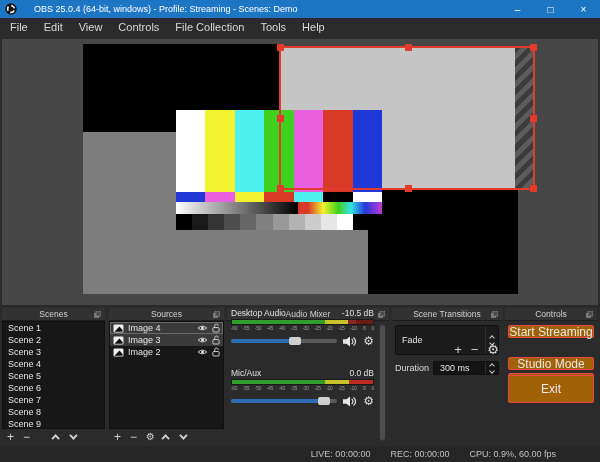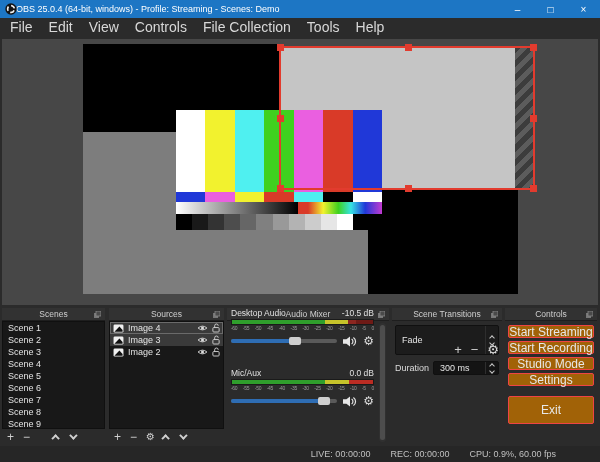--- a/index.html
+++ b/index.html
@@ -8,21 +8,21 @@
   .abs { position:absolute; }
 
   
   .titlebar { left:0; top:0; width:600px; height:18px; background:#1d76c4; display:flex; align-items:center; }
   .titlebar .title { color:#fff; font-size:9px; margin-left:5px; white-space:nowrap; }
   .winbtns { position:absolute; right:0; top:0; height:18px; display:flex; }
   .winbtn { width:33px; height:18px; display:flex; align-items:center; justify-content:center; color:#fff; font-size:10px; }
 
   
   .menubar { left:0; top:18px; width:600px; height:18px; background:#2b2b2b; display:flex; align-items:center; padding-left:2px; }
-  .menuitem { font-size:14px; color:#d8d8d8; padding:6px 8px; height:18px; display:flex; align-items:center;text-align:center; }
+  .menuitem { font-size:11px; color:#d8d8d8; padding:6px 8px; height:18px; display:flex; align-items:center;text-align:center; }
 
   
   .preview { left:2px; top:39px; width:596px; height:266px; background:#474747; }
   .hatch { position:absolute; right:0; top:0; width:20px; height:100%;
     background:repeating-linear-gradient(135deg,#3c3c3c 0 5px,#5c5c5c 5px 10px); }
   .sel-border { border:2px solid #e23b2e; }
   .handle { position:absolute; width:7px; height:7px; background:#e23b2e; }
 
   .bars-row { display:flex; width:100%; height:100%; }
   .bars-row span { flex:1; }
@@ -73,21 +73,21 @@
   .scroll-thumb { position:absolute; left:1px; right:1px; top:2px; bottom:2px; background:#4d4d4d; border-radius:3px; }
 </style>
 </head>
 <body>
 
 <div class="abs titlebar">
   <svg class="abs" style="left:5px;top:3px" width="12" height="12" viewBox="0 0 12 12">
     <circle cx="6" cy="6" r="5.7" fill="#141414"></circle>
     <circle cx="6" cy="6" r="3.4" fill="none" stroke="#f2f2f2" stroke-width="1.7" stroke-dasharray="4.5 2.6" transform="rotate(25 6 6)"></circle>
   </svg>
-  <span class="title" style="margin-left:16px">OBS 25.0.4 (64-bit, windows) - Profile: Streaming - Scenes: Demo</span>
+  <span class="title" style="margin-left:34px">OBS 25.0.4 (64-bit, windows) - Profile: Streaming - Scenes: Demo</span>
   <div class="winbtns">
     <span class="winbtn">–</span>
     <span class="winbtn">□</span>
     <span class="winbtn">×</span>
   </div>
 </div>
 
 <div class="abs menubar">
   <span class="menuitem">File</span>
   <span class="menuitem">Edit</span>
@@ -397,23 +397,22 @@
 
 <div class="abs panel" style="left:505px;width:92px">
   <div class="phead">
     <span class="ptitle">Controls</span>
     <svg class="pin" width="7" height="7" viewBox="0 0 7 7">
         <rect x="0" y="2" width="5" height="5" fill="#777"></rect>
         <rect x="2" y="0" width="5" height="5" fill="#4a4a4a" stroke="#888" stroke-width="0.8"></rect>
       </svg>
   </div>
   <div class="abs btn" style="left:3px;top:17px;width:86px;height:13px">Start Streaming</div>
-  <div class="abs btn" style="left:3px;top:33px;width:86px;height:13px">Start Recording</div>
   <div class="abs btn" style="left:3px;top:49px;width:86px;height:13px">Studio Mode</div>
   <div class="abs btn" style="left:3px;top:65px;width:86px;height:13px">Settings</div>
-  <div class="abs btn" style="left:3px;top:88px;width:86px;height:28px">Exit</div>
+  <div class="abs btn" style="left:3px;top:67px;width:86px;height:28px">Exit</div>
 </div>
 
 <div class="abs statusbar">
   <span>LIVE: 00:00:00</span>
   <span>REC: 00:00:00</span>
   <span>CPU: 0.9%, 60.00 fps</span>
 </div>
 
 </body></html>

